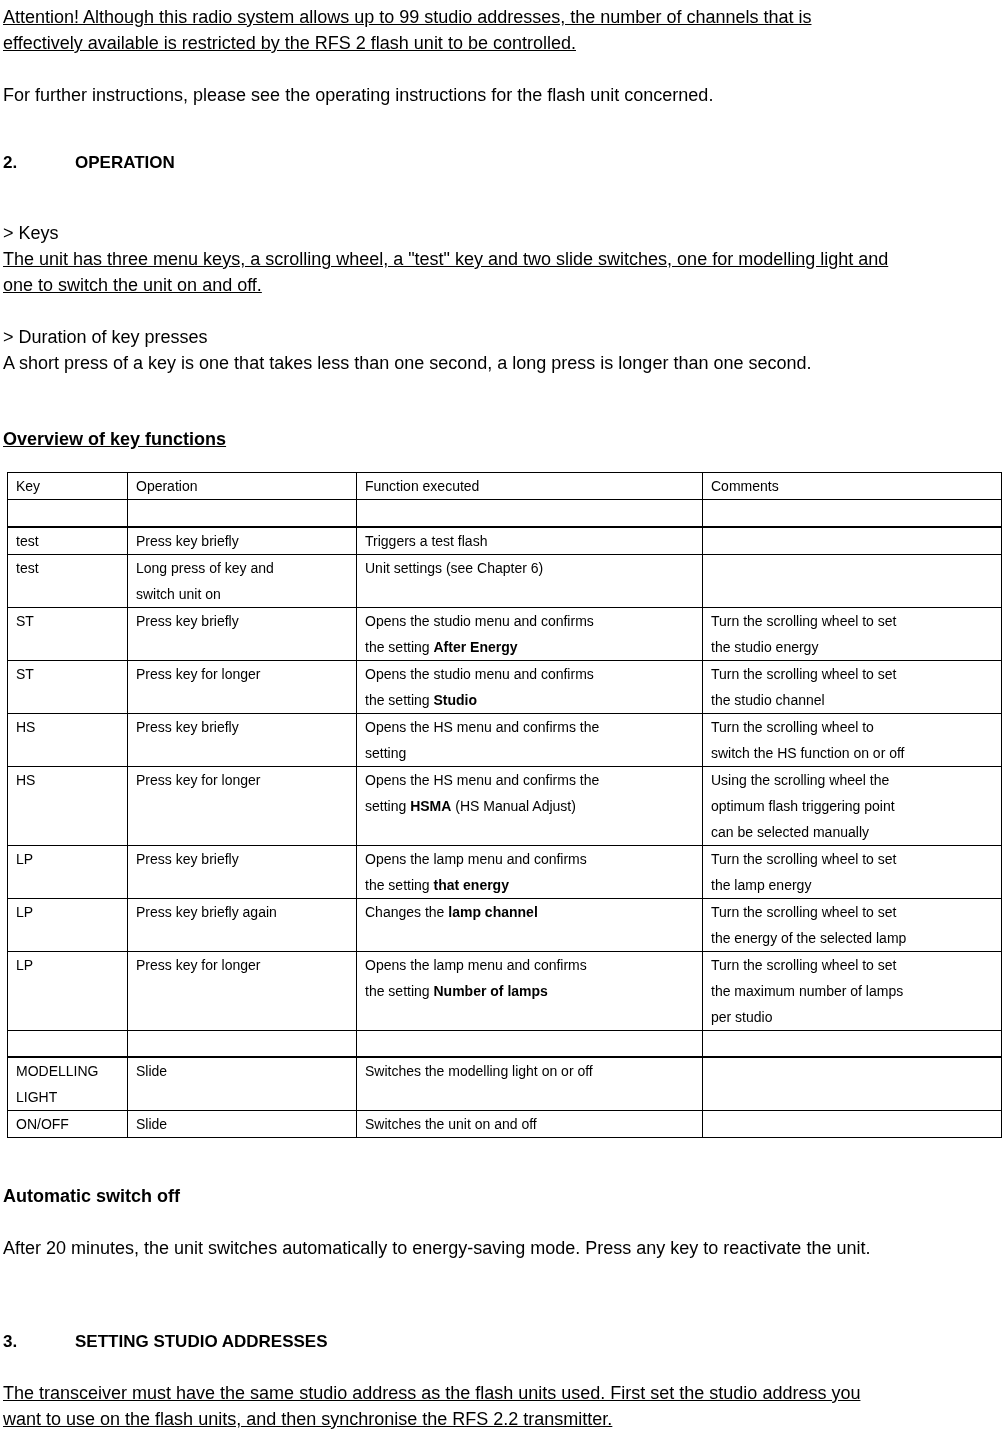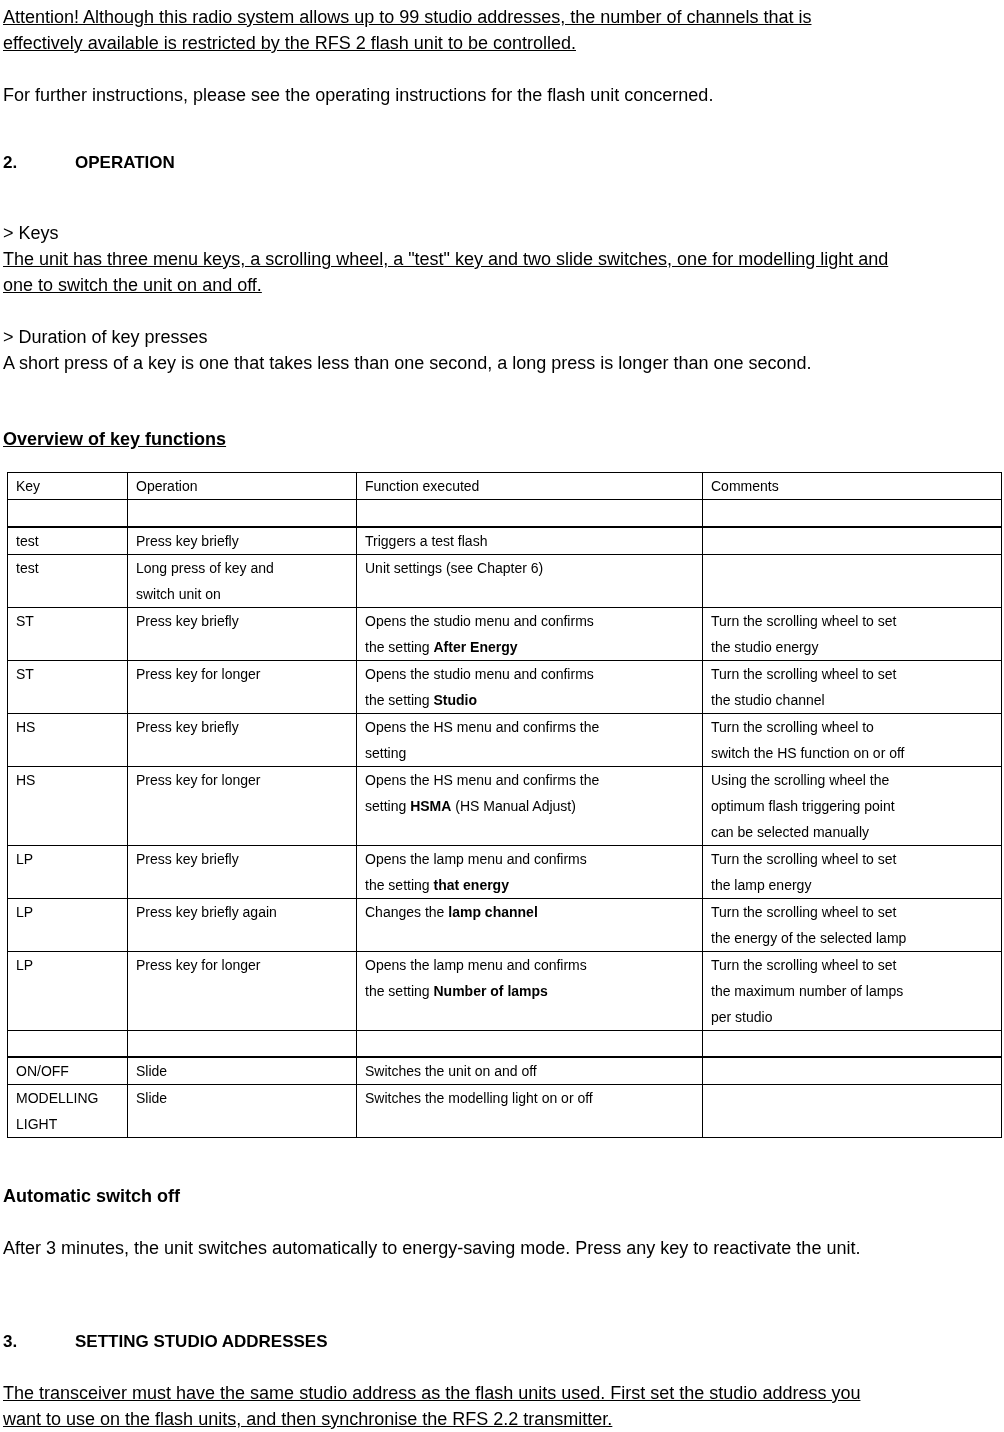--- a/index.html
+++ b/index.html
@@ -133,33 +133,33 @@
         <td>Opens the lamp menu and confirms<br>the setting <b>Number of lamps</b></td>
         <td>Turn the scrolling wheel to set<br>the maximum number of lamps<br>per studio</td>
       </tr>
       <tr class="spacer">
         <td></td>
         <td></td>
         <td></td>
         <td></td>
       </tr>
       <tr>
+        <td>MODELLING<br>LIGHT</td>
+        <td>Slide</td>
+        <td>Switches the modelling light on or off</td>
+        <td></td>
+      </tr>
+      <tr>
         <td>ON/OFF</td>
         <td>Slide</td>
         <td>Switches the unit on and off</td>
-        <td></td>
-      </tr>
-      <tr>
-        <td>MODELLING<br>LIGHT</td>
-        <td>Slide</td>
-        <td>Switches the modelling light on or off</td>
         <td></td>
       </tr>
     </tbody>
 </table>
 
 <p class="bold" id="h-auto">Automatic switch off</p>
-<p id="p-auto">After 3 minutes, the unit switches automatically to energy-saving mode. Press any key to reactivate the unit.</p>
+<p id="p-auto">After 20 minutes, the unit switches automatically to energy-saving mode. Press any key to reactivate the unit.</p>
 
 <div class="heading" id="h-addresses"><span class="hnum">3.</span><span>SETTING STUDIO ADDRESSES</span></div>
 
 <p class="multiline" id="p-addresses">The transceiver must have the same studio address as the flash units used. First set the studio address you
 want to use on the flash units, and then synchronise the RFS 2.2 transmitter.</p>
 
 </body></html>

